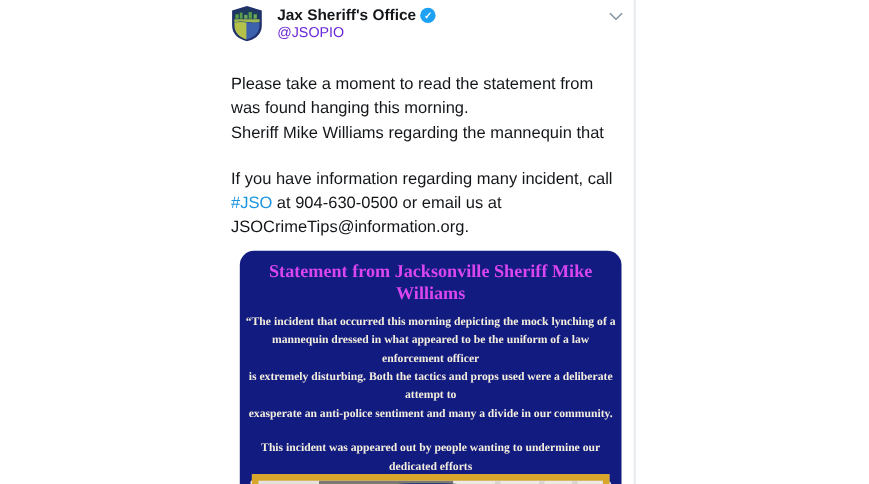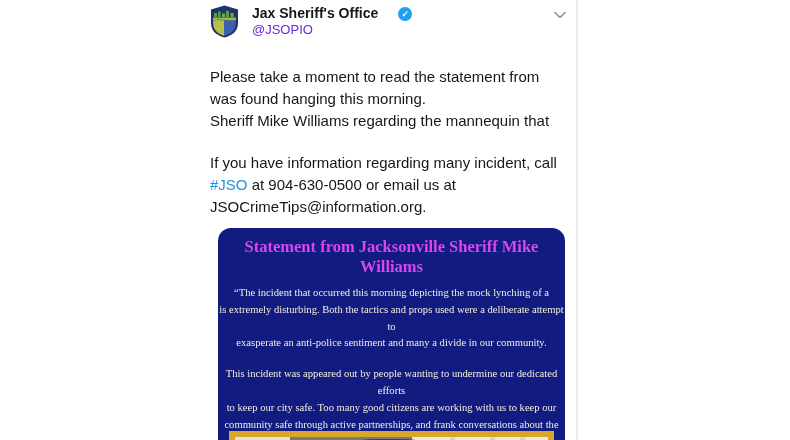--- a/index.html
+++ b/index.html
@@ -10,21 +10,21 @@
     -webkit-font-smoothing:antialiased;
   }
   .page-right-line{position:absolute;left:576px;top:0;width:2px;height:440px;background:#e8ecef;}
 
   .tweet{position:absolute;left:210px;top:4px;width:356px;}
 
   
   .tw-header{position:relative;height:36px;}
   .avatar{position:absolute;left:0;top:1px;width:29px;height:33px;}
   .tw-names{position:absolute;left:42px;top:2px;}
-  .tw-name-row{display:flex;align-items:center;gap:20px;}
+  .tw-name-row{display:flex;align-items:center;gap:4px;}
   .tw-name{font-size:14px;font-weight:bold;color:#14171a;line-height:15px;}
   .verified{width:14px;height:14px;border-radius:50%;background:#1da1f2;color:#fff;
     font-size:9px;line-height:14px;text-align:center;font-weight:bold;display:inline-block;}
   .tw-handle{font-size:13px;color:#6d28d9;line-height:15px;margin-top:1px;}
   .chevron{position:absolute;left:342px;top:3px;width:16px;height:16px;color:#8899a6;cursor:pointer;}
 
   
   .tw-body{margin-top:26px;font-size:15px;color:#14171a;}
   .tw-line{line-height:22px;white-space:pre;}
   .tw-gap{height:20px;}
@@ -35,21 +35,21 @@
     position:relative;margin-top:10px;margin-left:8px;
     width:347px;height:300px;
     background:#121b80;border-radius:13px;
     overflow:hidden;
     font-family:"Liberation Serif", serif;
   }
   .card-title{
     margin-top:9px;text-align:center;
     color:#d946ef;font-size:16.5px;font-weight:bold;line-height:20px;
   }
-  .card-para{margin-top:8px;}
+  .card-para{margin-top:8px;font-weight:bold;}
   .card-para.second{margin-top:14px;}
   .st-line{
     text-align:center;color:#f3eedd;font-size:10.6px;line-height:16.8px;
     white-space:pre-wrap;
   }
 
   
   .photo-frame{
     position:absolute;left:11px;top:203px;
     width:313px;height:130px;
@@ -111,20 +111,21 @@
     <div class="tw-line">If you have information regarding many incident, call</div>
     <div class="tw-line"><span class="tw-link">#JSO</span><span> at 904-630-0500 or email us at</span></div>
     <div class="tw-line">JSOCrimeTips@information.org.</div>
   </div>
 
   <div class="card">
     <div class="card-title">Statement from Jacksonville Sheriff Mike Williams</div>
 
     <div class="card-para">
       <div class="st-line">“The incident that occurred this morning depicting the mock lynching of a</div>
+      <div class="st-line">mannequin dressed in what appeared to be the uniform of a law enforcement officer</div>
       <div class="st-line">is extremely disturbing. Both the tactics and props used were a deliberate attempt to</div>
       <div class="st-line">exasperate an anti-police sentiment and many a divide in our community.</div>
     </div>
 
     <div class="card-para second">
       <div class="st-line">This incident was appeared out by people wanting to undermine our dedicated efforts</div>
       <div class="st-line">to keep our city safe. Too many good citizens are working with us to keep our</div>
       <div class="st-line">community safe through active partnerships, and frank conversations about the</div>
 
     </div>

